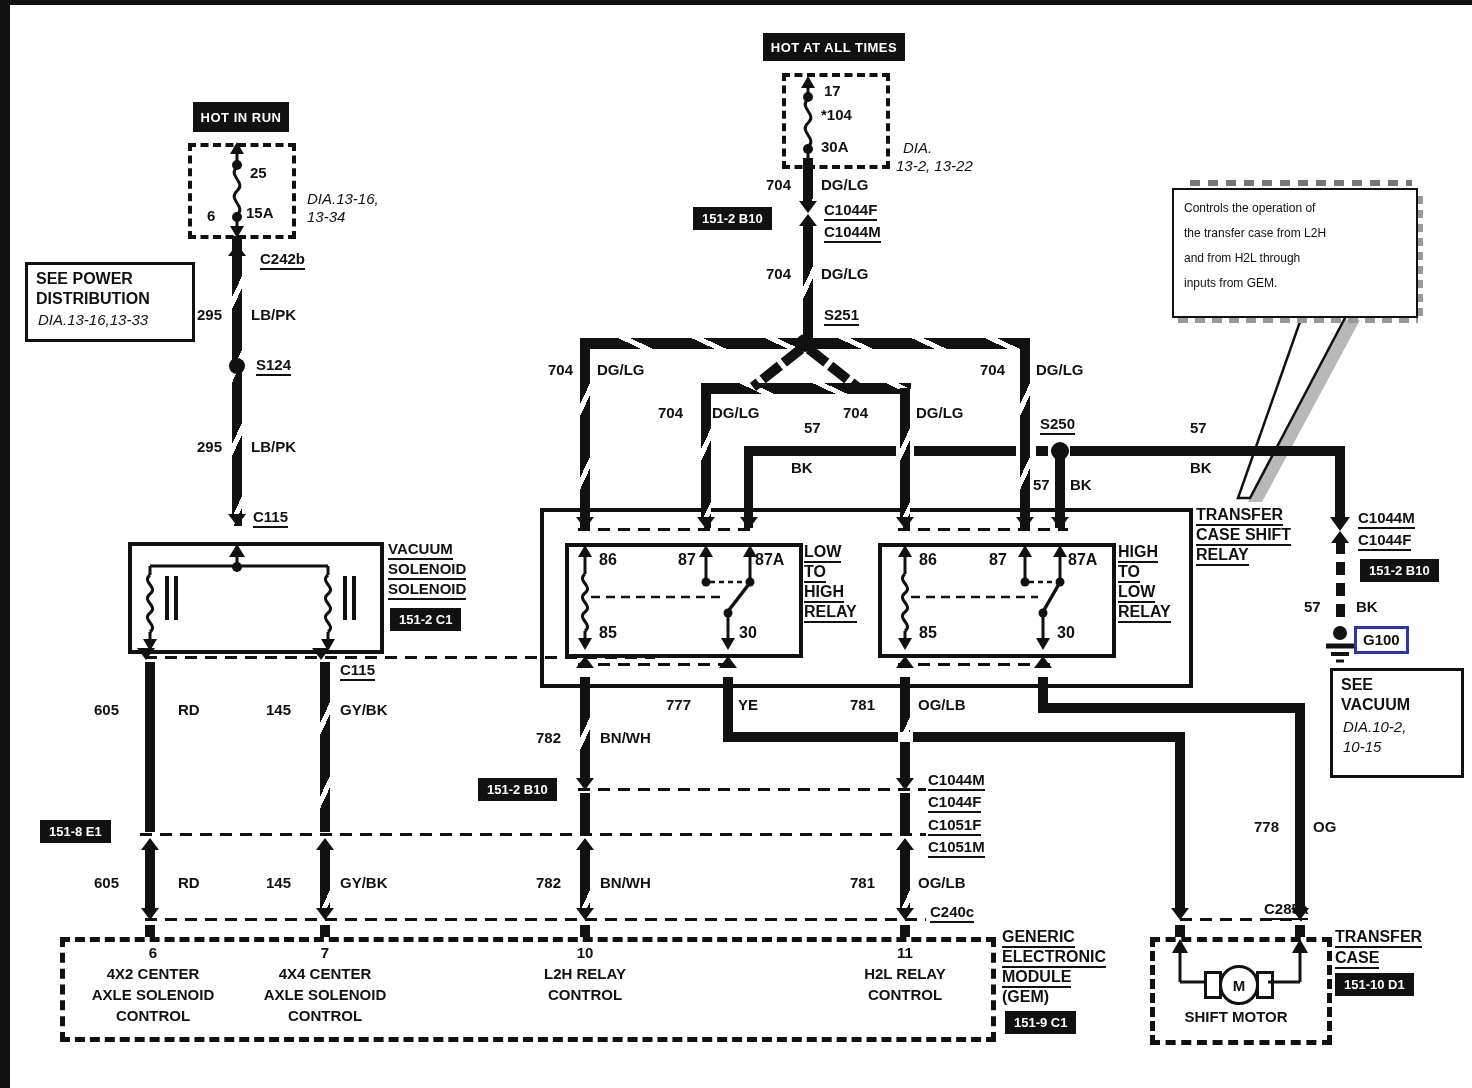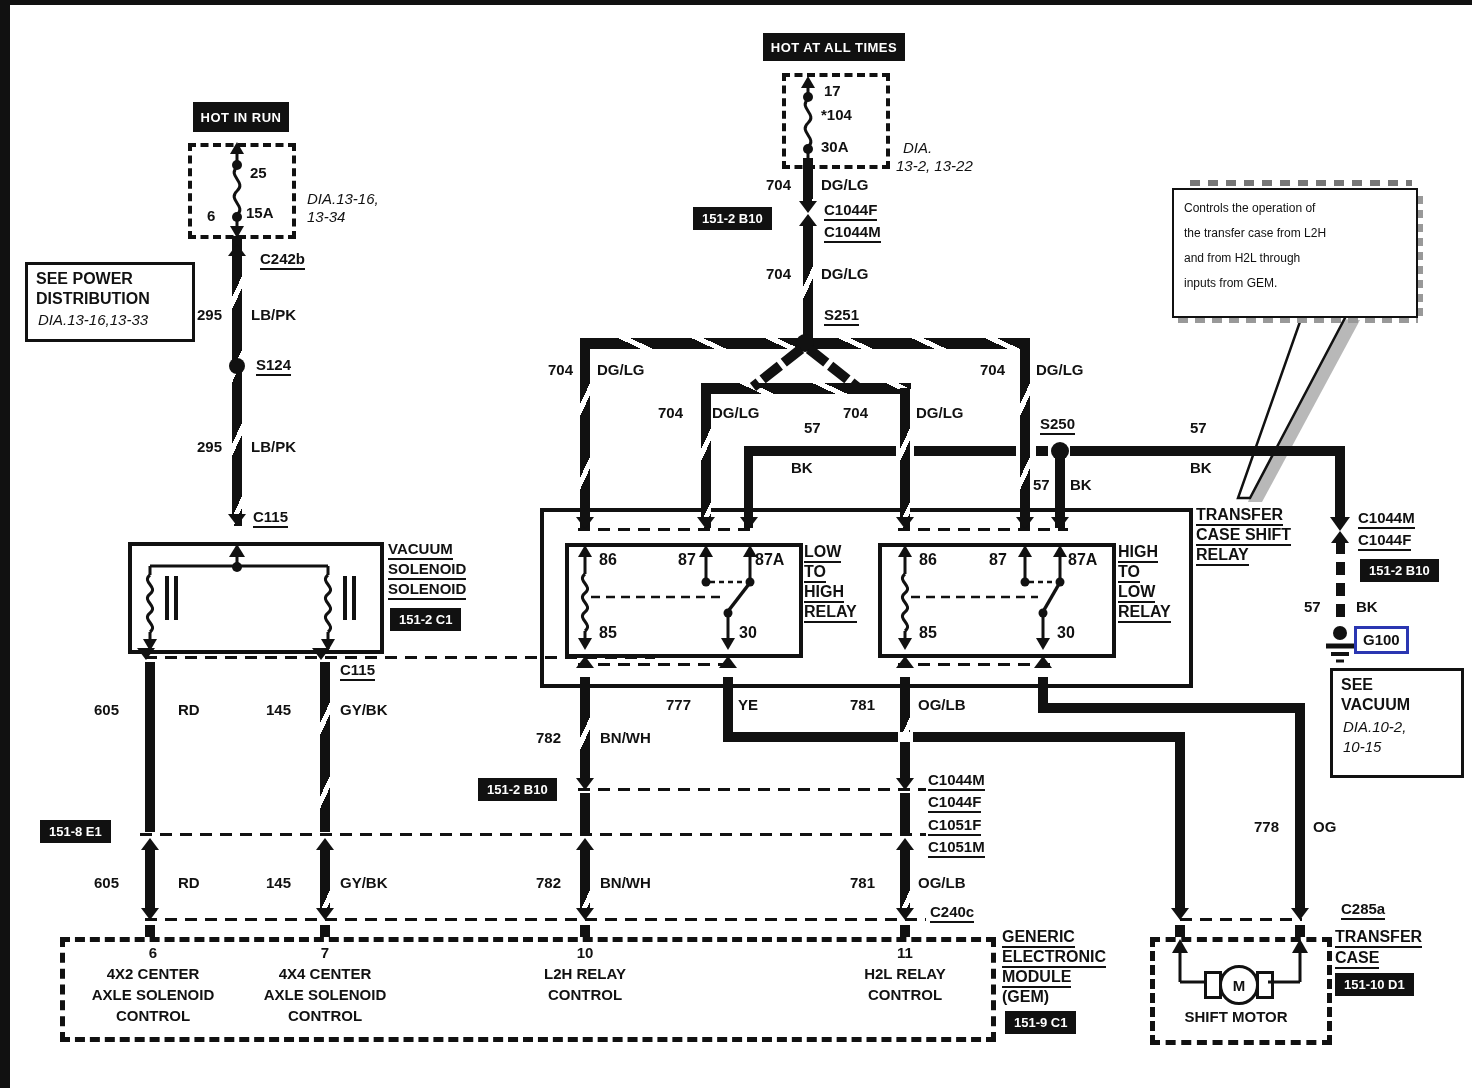--- a/index.html
+++ b/index.html
@@ -321,21 +321,21 @@
   <div class="lb" style="left:928px;top:793px"><span class="ul">C1044F</span></div>
   <div class="lb" style="left:928px;top:816px"><span class="ul">C1051F</span></div>
   <div class="lb" style="left:928px;top:838px"><span class="ul">C1051M</span></div>
   <div class="lb" style="left:536px;top:874px">782</div>
   <div class="lb" style="left:600px;top:874px">BN/WH</div>
   <div class="lb" style="left:850px;top:874px">781</div>
   <div class="lb" style="left:918px;top:874px">OG/LB</div>
   <div class="lb" style="left:930px;top:903px"><span class="ul">C240c</span></div>
   <div class="lb" style="left:1254px;top:818px">778</div>
   <div class="lb" style="left:1313px;top:818px">OG</div>
-  <div class="lb" style="left:1341px;top:900px"><span class="ul">C285a</span></div>
+  <div class="lb" style="left:1264px;top:900px"><span class="ul">C285a</span></div>
 
   <svg width="1472" height="1088" style="z-index:6;pointer-events:none">
 
     <polygon points="237,142 230,154 244,154" fill="#111"></polygon>
     <line x1="237" y1="152" x2="237" y2="162" stroke="#111" stroke-width="3"></line>
     <circle cx="237" cy="165" r="5" fill="#111"></circle>
     <path d="M237,167 c-10,9 10,15 0,24 c-10,9 10,15 0,24" fill="none" stroke="#111" stroke-width="3"></path>
     <circle cx="237" cy="217" r="5" fill="#111"></circle>
     <line x1="237" y1="220" x2="237" y2="227" stroke="#111" stroke-width="3"></line>
     <polygon points="230,226 244,226 237,238" fill="#111"></polygon>

